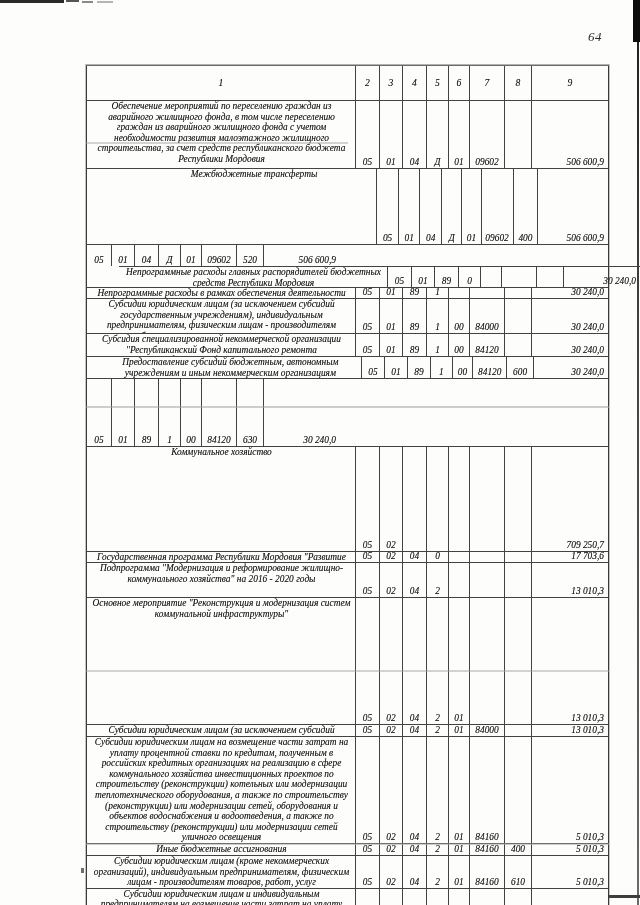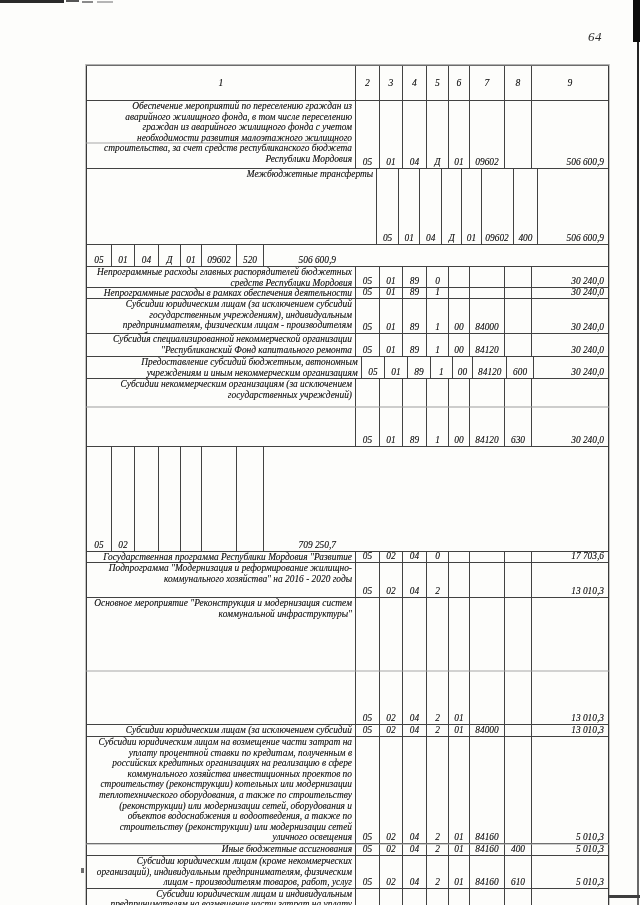--- a/index.html
+++ b/index.html
@@ -51,37 +51,37 @@
   .c1 { width:268px; }
   .c2 { width:24px; }
   .c3 { width:23px; }
   .c4 { width:24px; }
   .c5 { width:22px; }
   .c6 { width:21px; }
   .c7 { width:35px; }
   .c8 { width:27px; }
   .c9 { width:77px; }
 
-  .desc { padding:0 3px 0 4px; text-align:right; }
+  .desc { padding:0 3px 0 4px; text-align:center; }
   .code { display:flex; align-items:flex-end; justify-content:center; padding-bottom:0.5px; }
   .amt  { display:flex; align-items:flex-end; justify-content:flex-end; padding:0 4px 0.5px 0; }
   .t-head .t-cell { display:flex; align-items:center; justify-content:center;
     font-size:9.6px; padding:0; }
 
   
   .t-row:nth-of-type(1)  { height:12px; }
   .t-row:nth-of-type(2)  { height:66px; }
   .t-row:nth-of-type(3)  { height:10px; }
   .t-row:nth-of-type(4)  { height:11px; }
   .t-row:nth-of-type(5)  { height:22px; }
   .t-row:nth-of-type(6)  { height:34px; }
   .t-row:nth-of-type(7)  { height:68px; }
   .t-row:nth-of-type(8)  { height:76px;padding-left:44px; }
   .t-row:nth-of-type(9)  { height:22px; }
-  .t-row:nth-of-type(10) { height:21px; }
+  .t-row:nth-of-type(10) { height:21px;margin-left:32px; }
   .t-row:nth-of-type(11) { height:11px; }
   .t-row:nth-of-type(12) { height:35px; }
   .t-row:nth-of-type(13) { height:23px; }
   .t-row:nth-of-type(14) { height:22px;padding-left:12px; }
   .t-row:nth-of-type(15) { height:68px; }
   .t-row:nth-of-type(16) { height:105px; }
   .t-row:nth-of-type(17) { height:11px; }
   .t-row:nth-of-type(18) { height:35px; }
   .t-row:nth-of-type(19) { height:127px; }
   .t-row:nth-of-type(20) { height:12px; }
@@ -211,31 +211,31 @@
         <div class="t-cell c2 code">05</div>
         <div class="t-cell c3 code">01</div>
         <div class="t-cell c4 code">89</div>
         <div class="t-cell c5 code">1</div>
         <div class="t-cell c6 code">00</div>
         <div class="t-cell c7 code">84120</div>
         <div class="t-cell c8 code">600</div>
         <div class="t-cell c9 amt">30 240,0</div>
       </div>
       <div class="t-row">
-        <div class="t-cell c1 desc">Субсидии некоммерческим организациям (за исключением государственных учреждений)</div>
         <div class="t-cell c2 code">05</div>
         <div class="t-cell c3 code">01</div>
         <div class="t-cell c4 code">89</div>
         <div class="t-cell c5 code">1</div>
         <div class="t-cell c6 code">00</div>
         <div class="t-cell c7 code">84120</div>
         <div class="t-cell c8 code">630</div>
         <div class="t-cell c9 amt">30 240,0</div>
       </div>
       <div class="t-row">
+        <div class="t-cell c1 desc">Коммунальное хозяйство</div>
         <div class="t-cell c2 code">05</div>
         <div class="t-cell c3 code">02</div>
         <div class="t-cell c4 code"></div>
         <div class="t-cell c5 code"></div>
         <div class="t-cell c6 code"></div>
         <div class="t-cell c7 code"></div>
         <div class="t-cell c8 code"></div>
         <div class="t-cell c9 amt">709 250,7</div>
       </div>
       <div class="t-row">

